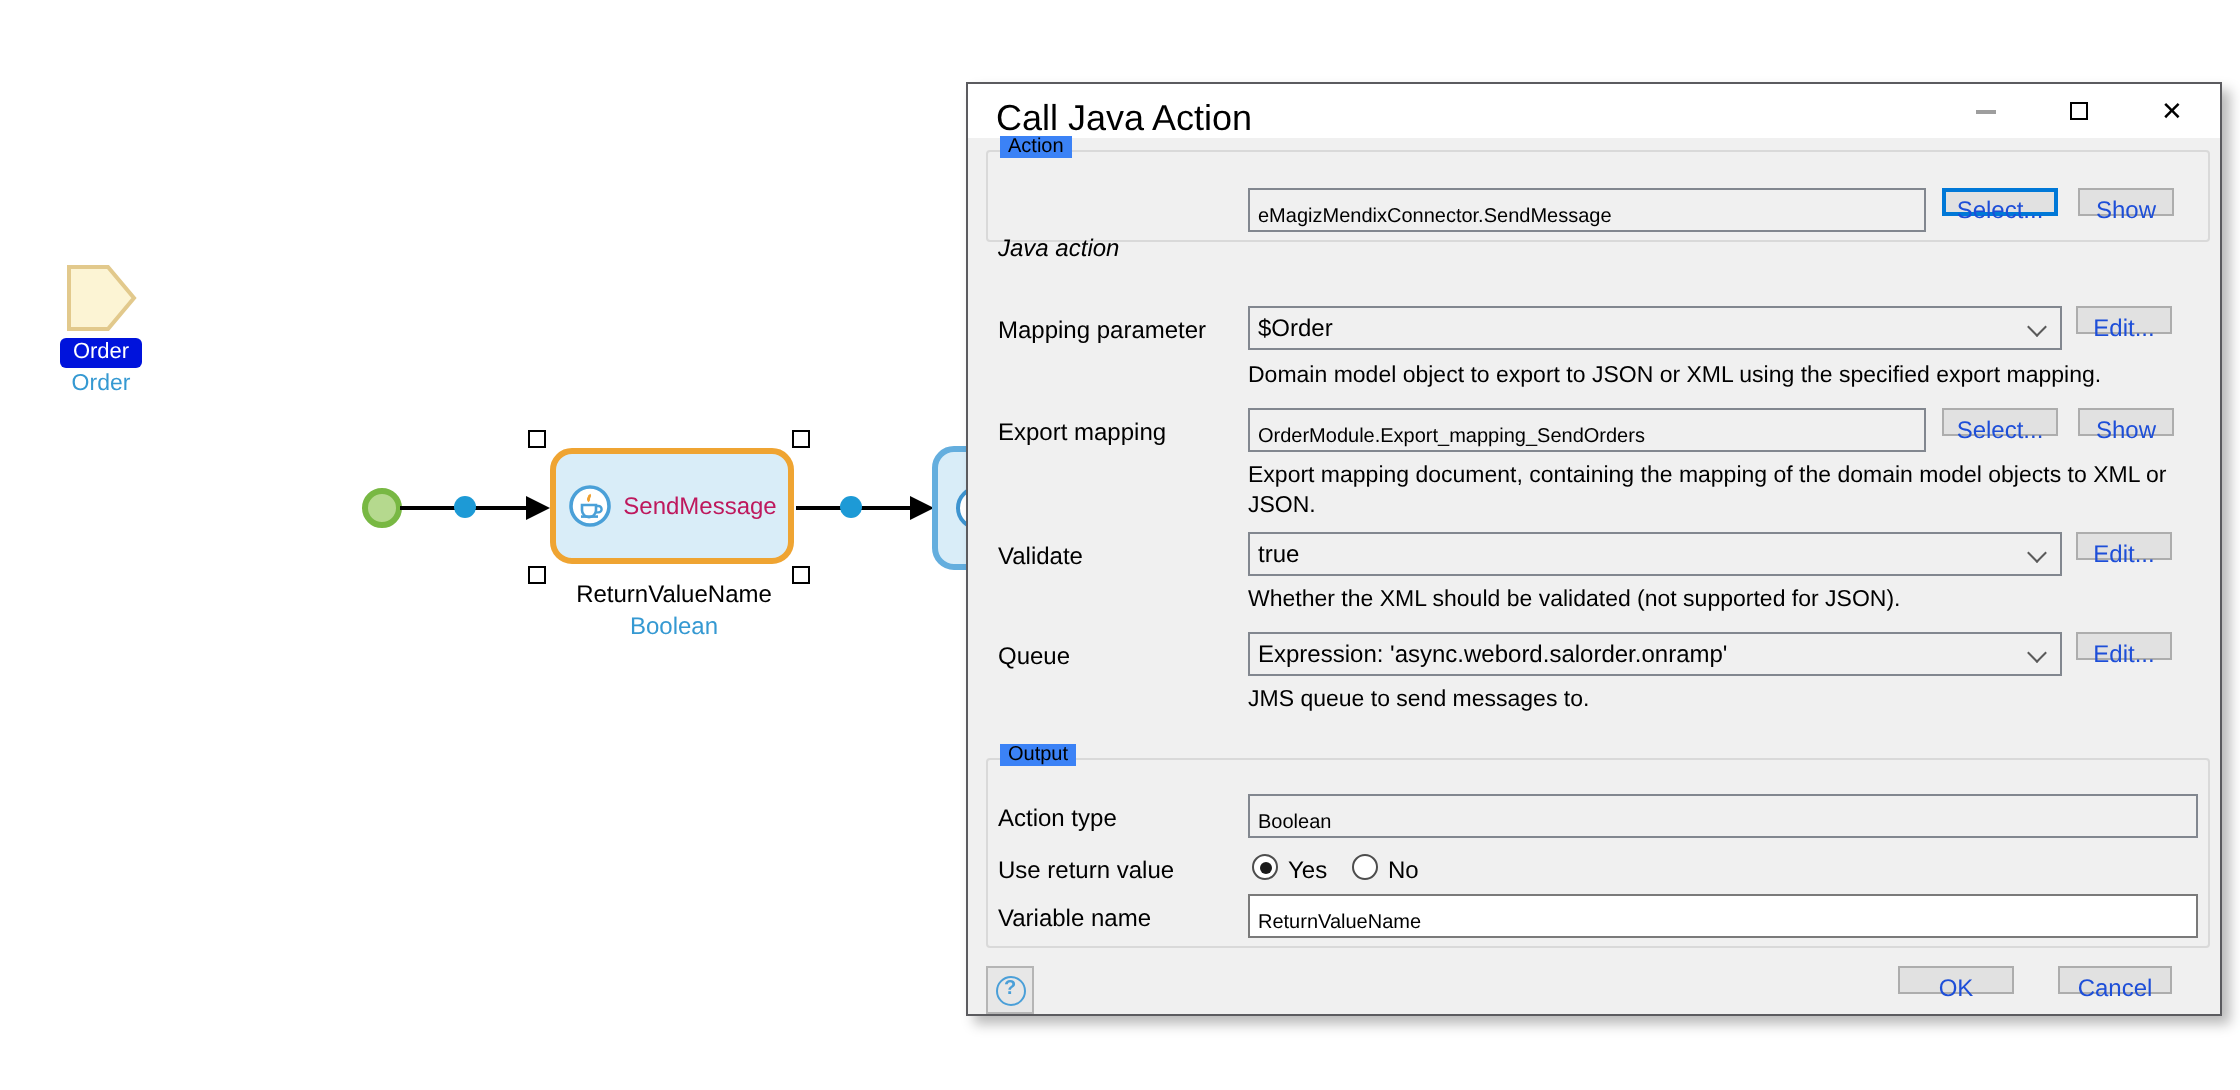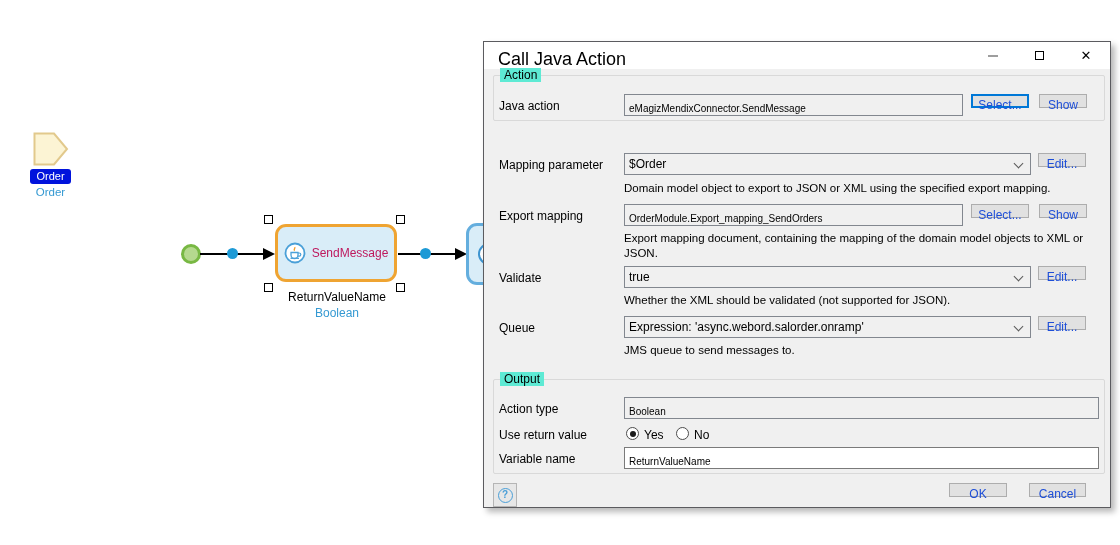--- a/index.html
+++ b/index.html
@@ -62,21 +62,21 @@
   .title-text{left:14px;top:7px;font-size:18px;color:#000;}
   .win-btn{width:30px;height:25px;top:1px;display:flex;align-items:center;justify-content:center;}
   .min-glyph{width:10px;height:2px;background:#9e9e9e;}
   .max-glyph{width:9px;height:9px;border:1.5px solid #000;box-sizing:border-box;background:transparent;}
   .close-glyph{font-size:13px;color:#000;line-height:13px;}
 
   .groupbox{
     left:9px;width:612px;border:1px solid #d9d9d9;border-radius:2px;box-sizing:border-box;
   }
   .group-label{
-    position:absolute;top:-8px;left:6px;background:#5eead4;padding:0 4px;font-size:12px;color:#000;
+    position:absolute;top:-8px;left:6px;background:#3b82f6;padding:0 4px;font-size:10px;color:#000;
   }
 
   .fld-label{left:15px;font-size:12px;color:#000;}
   .field{
     background:#f0f0f0;border:1px solid #82878f;box-sizing:border-box;height:22px;
     line-height:20px;padding:4px 4px;font-size:10px;color:#000;white-space:nowrap;overflow:hidden;
   }
   .field.editable{background:#fff;border-color:#7a7a7a;}
   .combo{
     background:#f0f0f0;border:1px solid #82878f;box-sizing:border-box;height:22px;
@@ -168,21 +168,21 @@
       <span class="max-glyph"></span>
     </div>
     <div class="abs win-btn" style="left:587px;">
       <span class="close-glyph">✕</span>
     </div>
   </div>
 
   <div class="abs groupbox" style="top:33px;height:46px;">
     <span class="group-label">Action</span>
   </div>
-  <span class="abs fld-label" style="top:57px;">Java action</span>
+  <span class="abs fld-label" style="top:75px;font-style:italic;">Java action</span>
   <div class="abs field" style="left:140px;top:52px;width:339px;">eMagizMendixConnector.SendMessage</div>
   <div class="abs btn focused" style="left:487px;top:52px;width:58px;">Select...</div>
   <div class="abs btn" style="left:555px;top:52px;width:48px;">Show</div>
 
 
   <span class="abs fld-label" style="top:116px;">Mapping parameter</span>
   <div class="abs combo" style="left:140px;top:111px;width:407px;">
     <span>$Order</span>
     <span class="chev"></span>
   </div>

